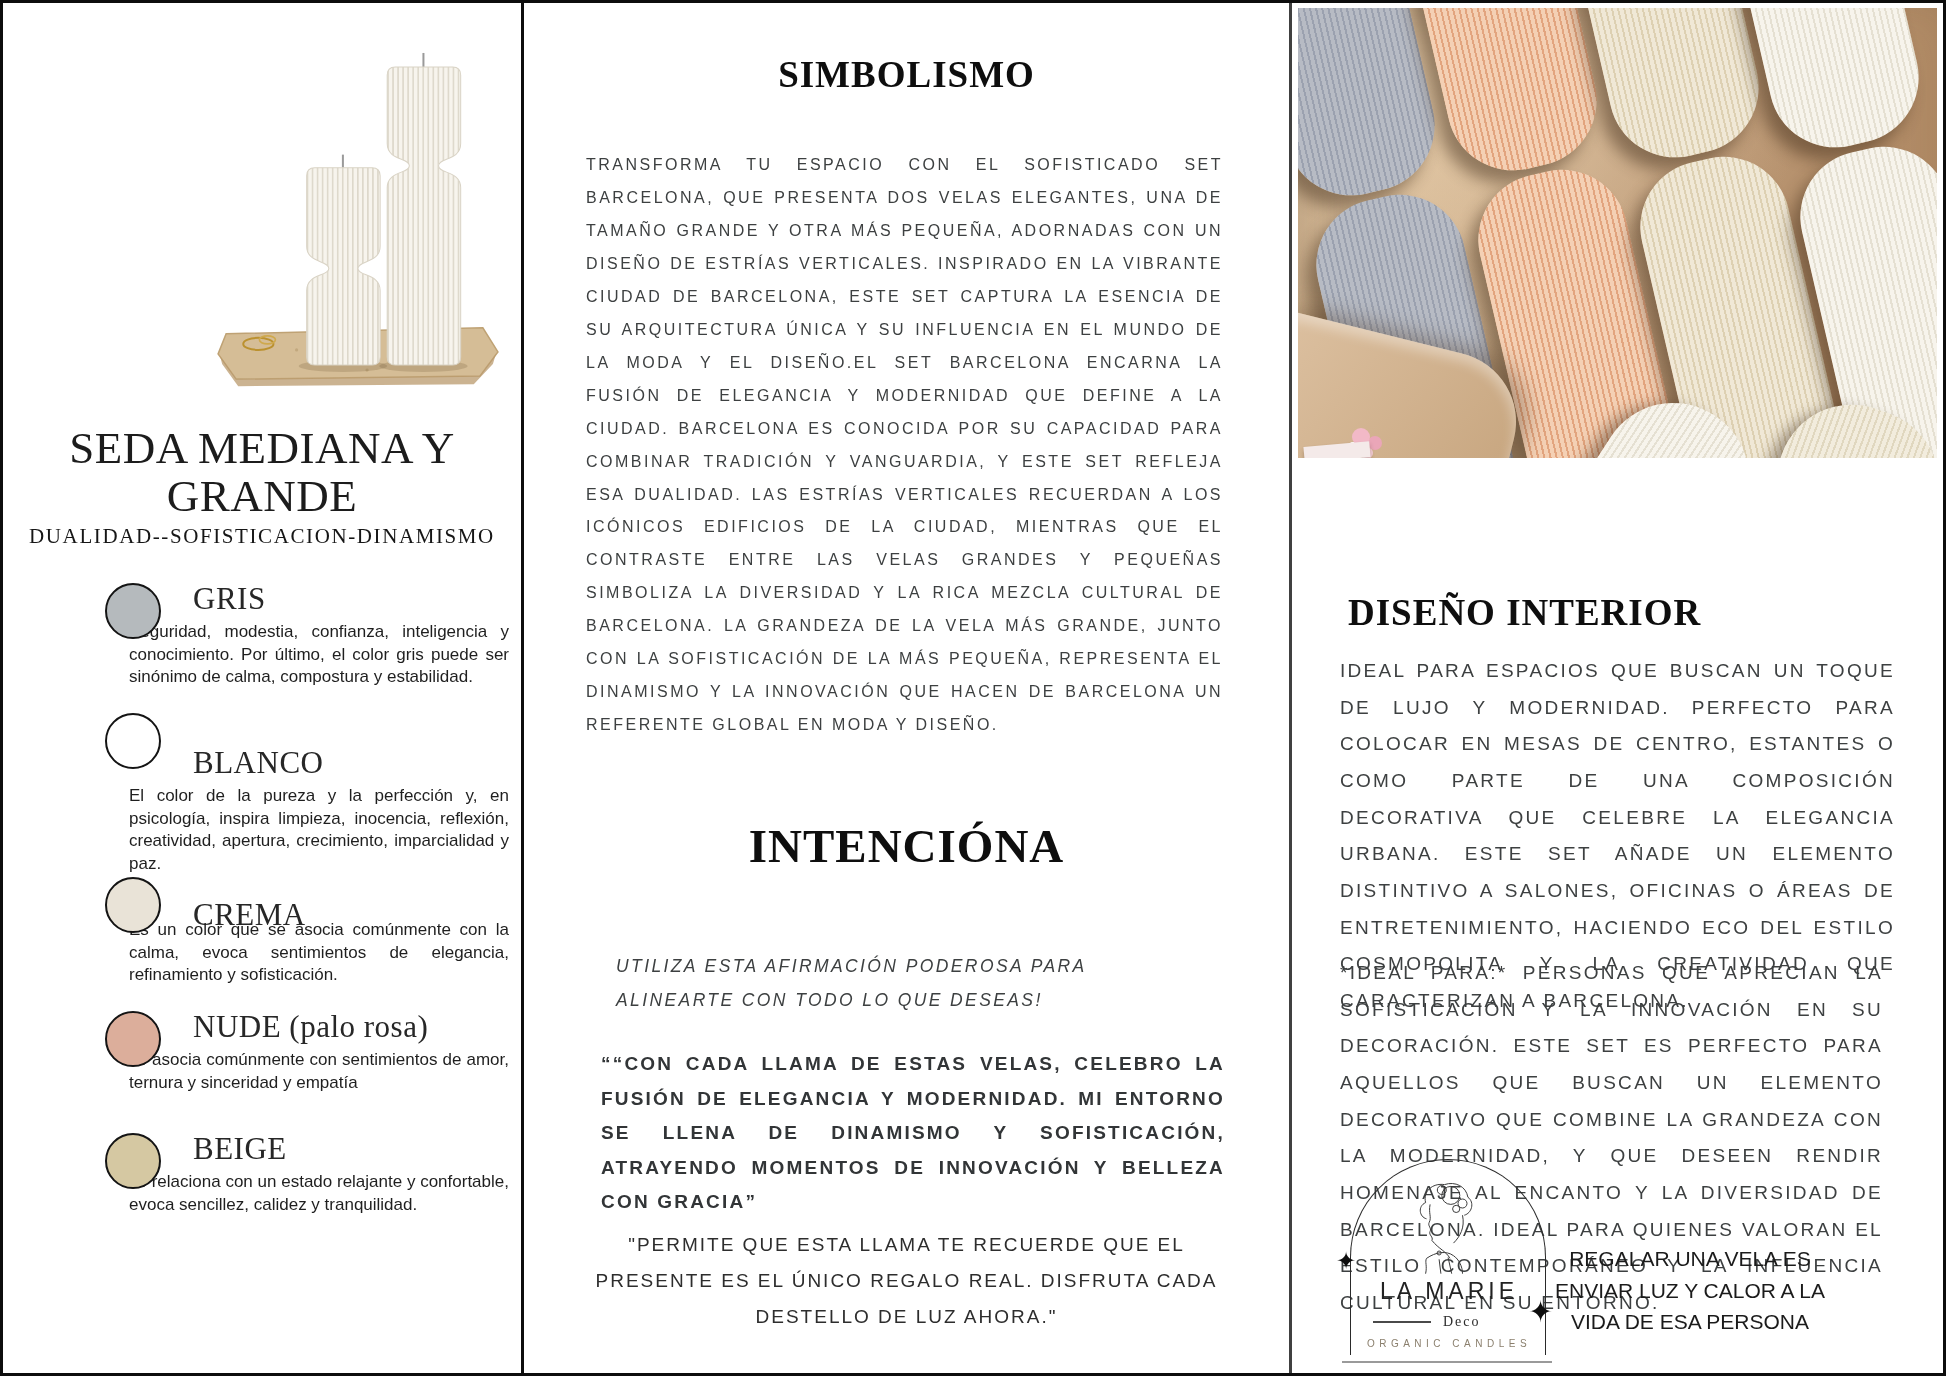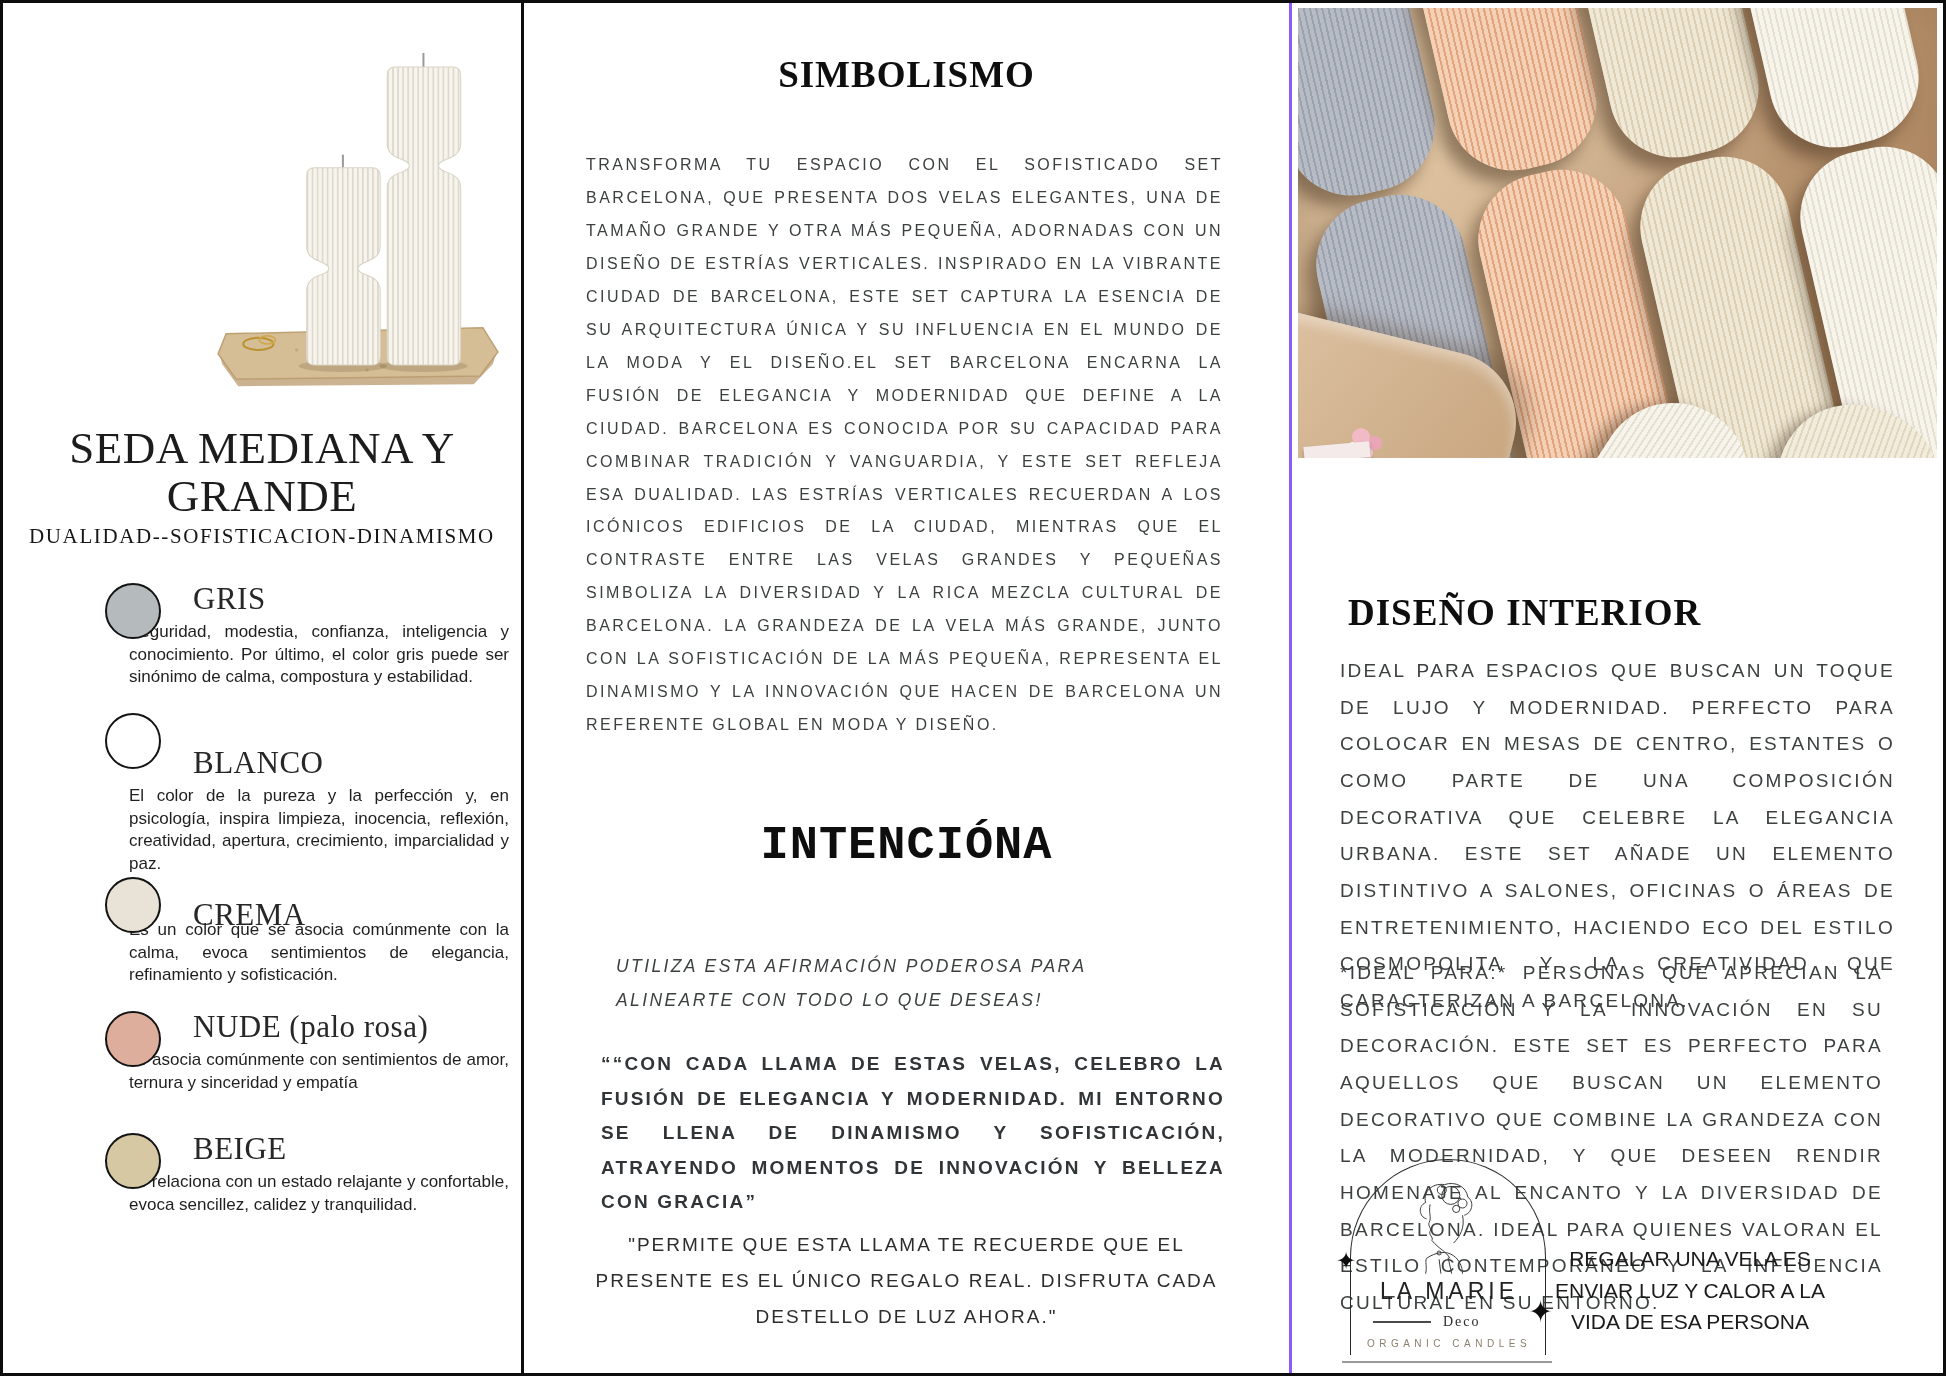--- a/index.html
+++ b/index.html
@@ -1,21 +1,21 @@
 <!DOCTYPE html>
 <html><head>
 <meta charset="utf-8">
 <style>
   html,body{margin:0;padding:0;background:#9a9a9a;}
   .canvas{position:relative;width:1946px;height:1376px;background:#ffffff;
     border:3px solid #0d0d0d;box-sizing:border-box;overflow:hidden;
     font-family:"Liberation Sans","DejaVu Sans",sans-serif;color:#222;}
   .panel{position:absolute;top:0;bottom:0;box-sizing:border-box;}
   .p-left{left:0;width:521px;border-right:3px solid #0d0d0d;}
-  .p-mid{left:521px;width:768px;border-right:3px solid #8b5cf6;}
+  .p-mid{left:521px;width:768px;border-right:3px solid #404040;}
   .p-right{left:1289px;right:0;padding-left:8px;}
 
   
   .candles-photo{position:absolute;top:26px;left:203px;width:302px;height:364px;}
   .lp-title{position:absolute;top:422px;left:0;width:100%;text-align:center;
     font-family:"Liberation Serif","DejaVu Serif",serif;font-size:45px;line-height:1.06;
     color:#1c1c1c;letter-spacing:.5px;}
   .lp-sub{position:absolute;top:521px;left:0;width:100%;text-align:center;
     font-family:"Liberation Serif","DejaVu Serif",serif;font-size:21px;letter-spacing:1.6px;color:#161616;}
   .entry{position:absolute;left:98px;width:408px;}
@@ -30,21 +30,21 @@
   .e3 .nm{padding-top:22px}
   .e3 .ds{margin-top:-14px}
 
   
   .mid-h1{position:absolute;top:50px;left:0;width:100%;text-align:center;
     font-family:"Liberation Serif","DejaVu Serif",serif;font-weight:700;
     font-size:37px;letter-spacing:1px;color:#0e0e0e;}
   .mid-p1{position:absolute;top:146px;left:62px;right:66px;font-size:16px;
     letter-spacing:2.5px;line-height:2.06;text-align:justify;color:#3d4041;}
   .mid-h2{position:absolute;top:816px;left:0;width:100%;text-align:center;
-    font-family:Liberation Mono, monospace;font-weight:700;
+    font-family:Liberation Serif, serif;font-weight:700;
     font-size:47px;letter-spacing:1px;color:#0e0e0e;}
   .mid-intro{position:absolute;top:946px;left:92px;right:128px;font-style:italic;
     font-size:17.5px;letter-spacing:2.4px;line-height:1.95;color:#3d4041;}
   .mid-aff{position:absolute;top:1044px;left:64px;right:64px;font-weight:700;
     font-size:19px;letter-spacing:2.2px;line-height:1.82;text-align:justify;color:#323537;margin-left:13px;}
   .mid-quote{position:absolute;top:1224px;left:70px;right:70px;text-align:center;
     font-size:19px;letter-spacing:2px;line-height:1.9;color:#2d2d2d;}
 
   
   .box-photo{position:absolute;top:5px;left:6px;right:6px;height:450px;overflow:hidden;

